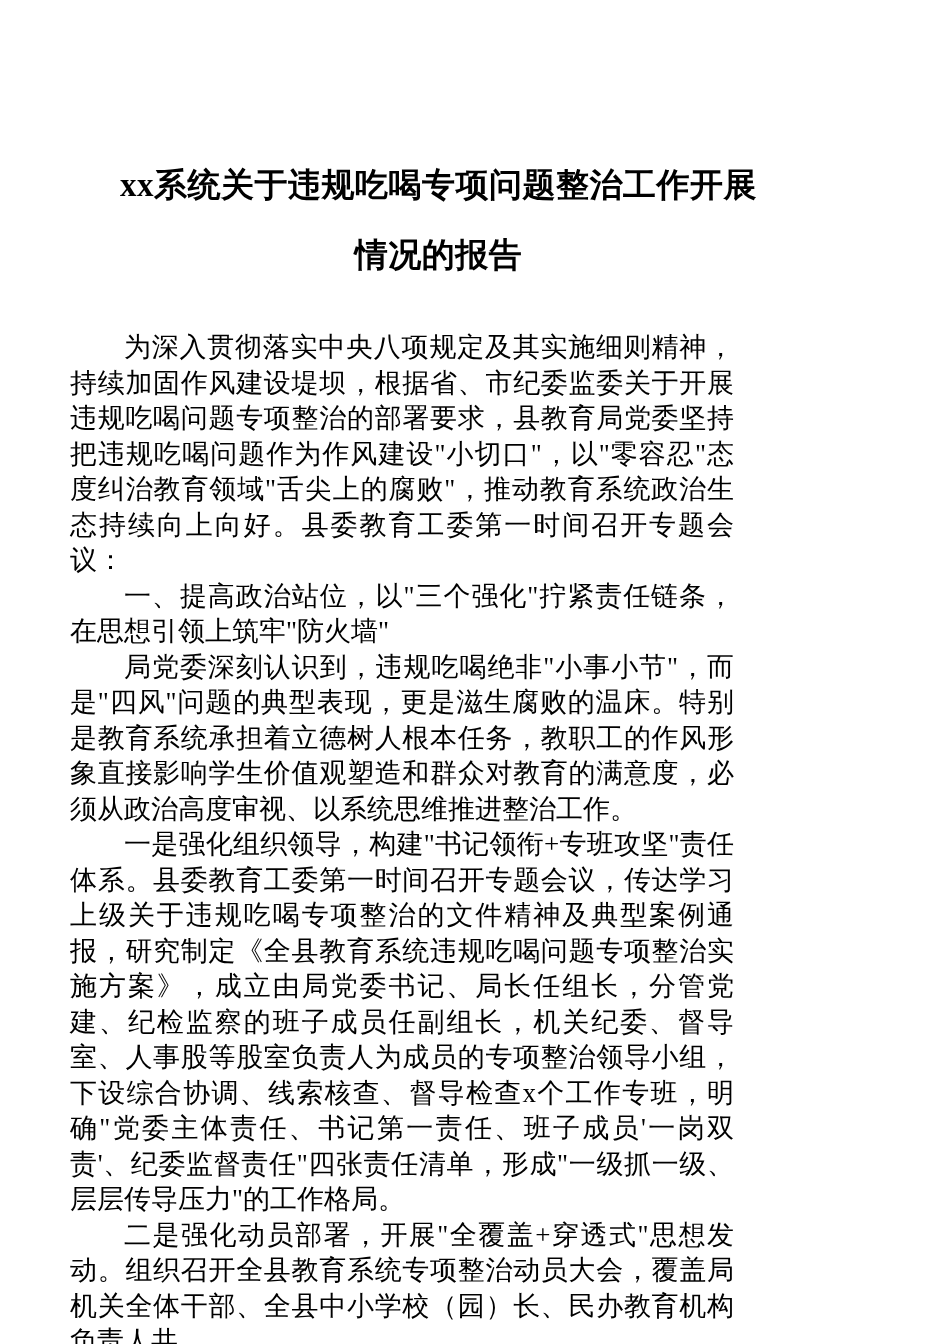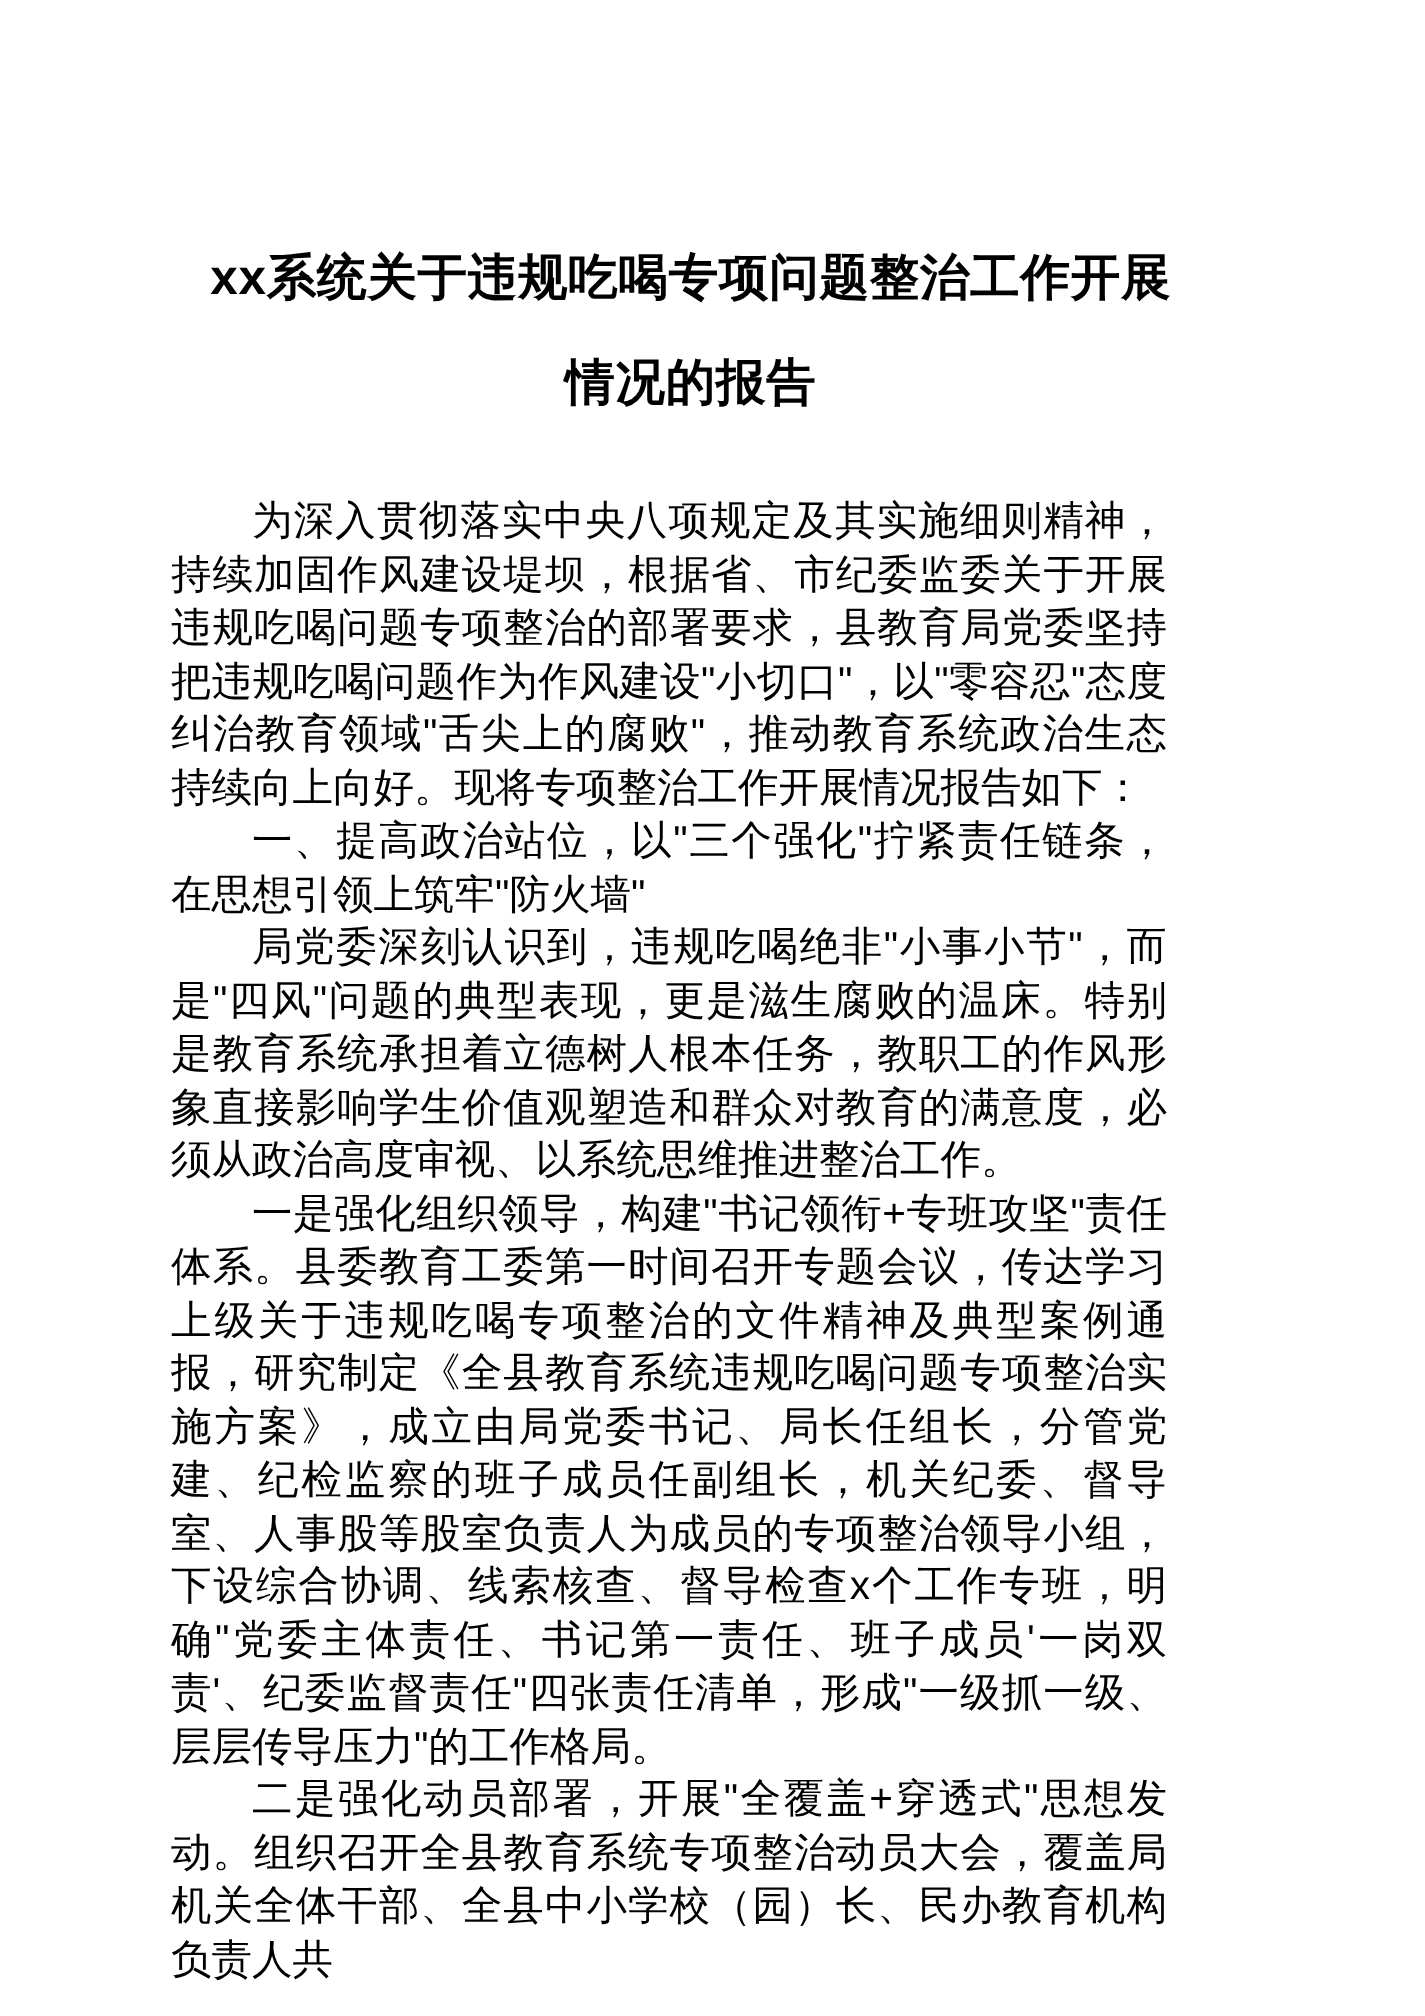--- a/index.html
+++ b/index.html
@@ -7,23 +7,23 @@
     padding: 0;
     background: #ffffff;
   }
   .page {
     position: relative;
     width: 950px;
     height: 1344px;
     background: #ffffff;
     color: #000000;
     box-sizing: border-box;
-    padding: 150px 143px 0 114px;
+    padding: 150px 143px 0 70px;
     overflow: hidden;
-    font-family: Liberation Sans, sans-serif;
+    font-family: Liberation Serif, serif;
   }
   .doc-title {
     font-size: 33px;
     font-weight: 700;
     line-height: 70px;
     text-align: center;
     margin: 0 auto 40px auto;
     max-width: 656px;
     letter-spacing: 0.5px;
     color: #000000;
@@ -40,19 +40,19 @@
     color: #000000;
     word-break: break-all;
   }
 </style>
 </head>
 <body>
 
 <div class="page">
   <h1 class="doc-title">xx系统关于违规吃喝专项问题整治工作开展情况的报告</h1>
   <div class="doc-body">
-      <p class="para body">为深入贯彻落实中央八项规定及其实施细则精神，持续加固作风建设堤坝，根据省、市纪委监委关于开展违规吃喝问题专项整治的部署要求，县教育局党委坚持把违规吃喝问题作为作风建设"小切口"，以"零容忍"态度纠治教育领域"舌尖上的腐败"，推动教育系统政治生态持续向上向好。现将专项整治工作开展情况报告如下：</p>
+      <p class="para body">为深入贯彻落实中央八项规定及其实施细则精神，持续加固作风建设堤坝，根据省、市纪委监委关于开展违规吃喝问题专项整治的部署要求，县教育局党委坚持把违规吃喝问题作为作风建设"小切口"，以"零容忍"态度纠治教育领域"舌尖上的腐败"，推动教育系统政治生态持续向上向好。县委教育工委第一时间召开专题会议：</p>
       <p class="para heading">一、提高政治站位，以"三个强化"拧紧责任链条，在思想引领上筑牢"防火墙"</p>
       <p class="para body">局党委深刻认识到，违规吃喝绝非"小事小节"，而是"四风"问题的典型表现，更是滋生腐败的温床。特别是教育系统承担着立德树人根本任务，教职工的作风形象直接影响学生价值观塑造和群众对教育的满意度，必须从政治高度审视、以系统思维推进整治工作。</p>
       <p class="para body">一是强化组织领导，构建"书记领衔+专班攻坚"责任体系。县委教育工委第一时间召开专题会议，传达学习上级关于违规吃喝专项整治的文件精神及典型案例通报，研究制定《全县教育系统违规吃喝问题专项整治实施方案》，成立由局党委书记、局长任组长，分管党建、纪检监察的班子成员任副组长，机关纪委、督导室、人事股等股室负责人为成员的专项整治领导小组，下设综合协调、线索核查、督导检查x个工作专班，明确"党委主体责任、书记第一责任、班子成员'一岗双责'、纪委监督责任"四张责任清单，形成"一级抓一级、层层传导压力"的工作格局。</p>
       <p class="para body">二是强化动员部署，开展"全覆盖+穿透式"思想发动。组织召开全县教育系统专项整治动员大会，覆盖局机关全体干部、全县中小学校（园）长、民办教育机构负责人共</p>
     </div>
 </div>
 
 </body></html>

